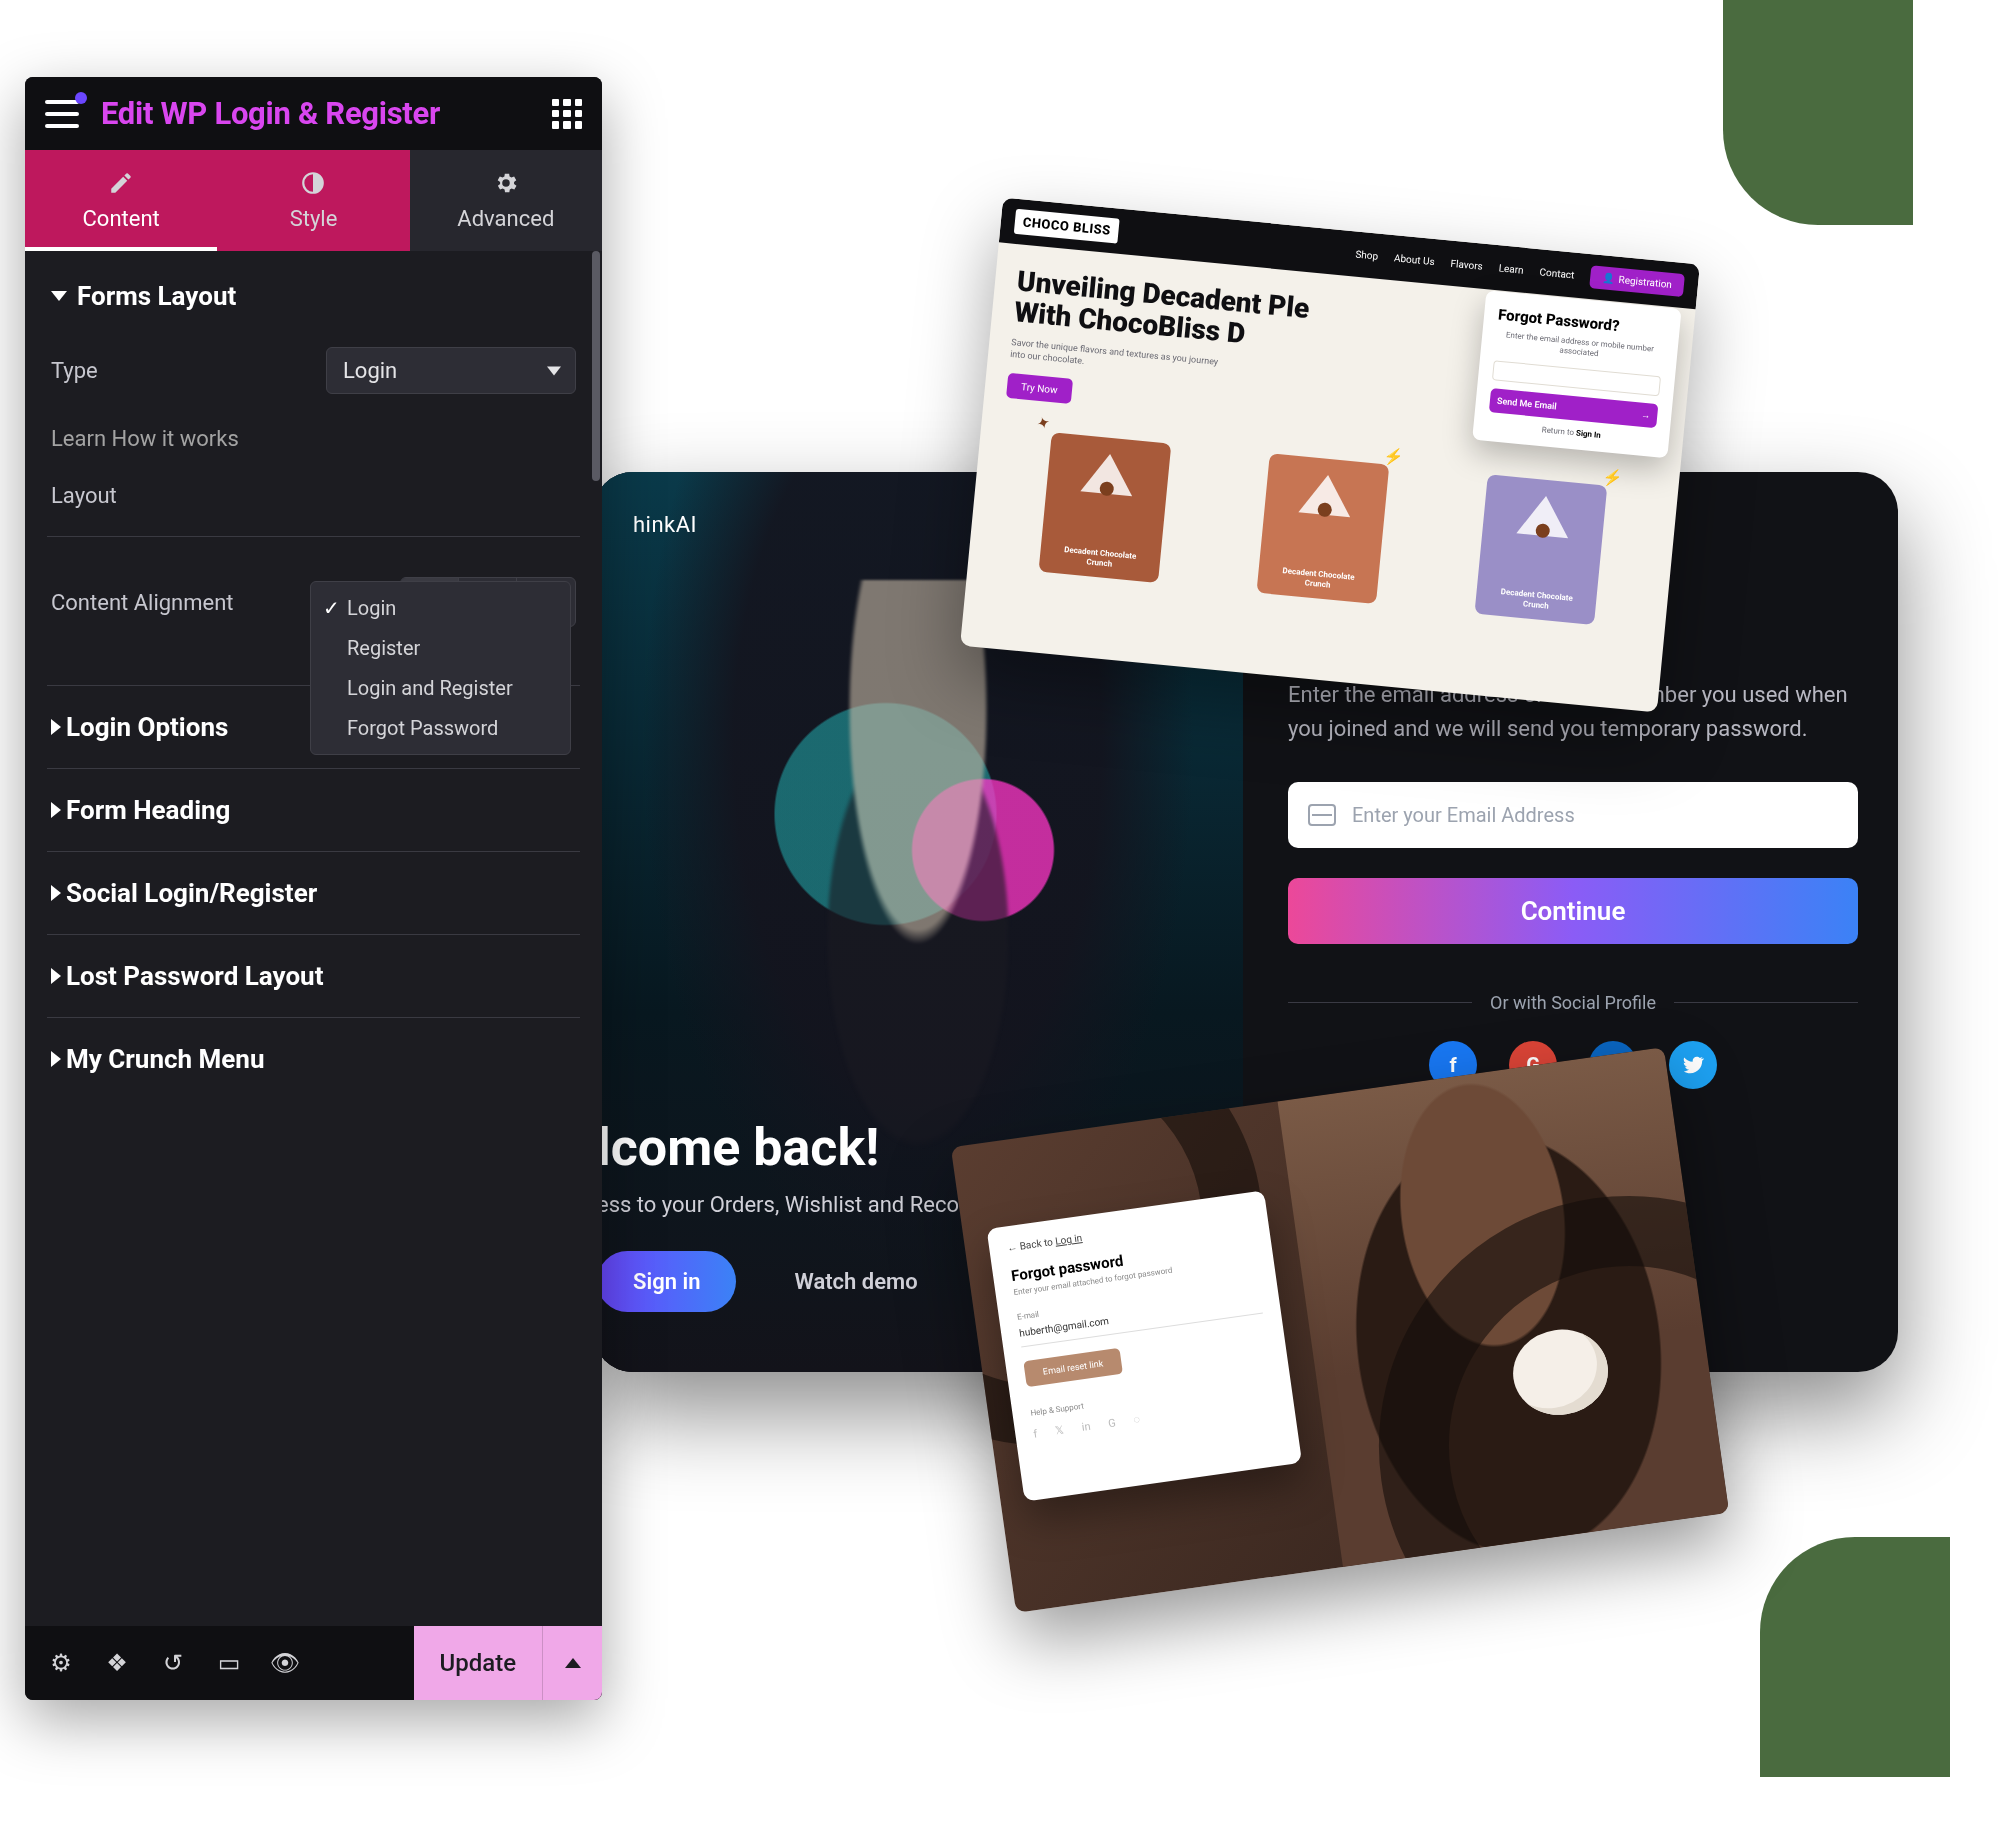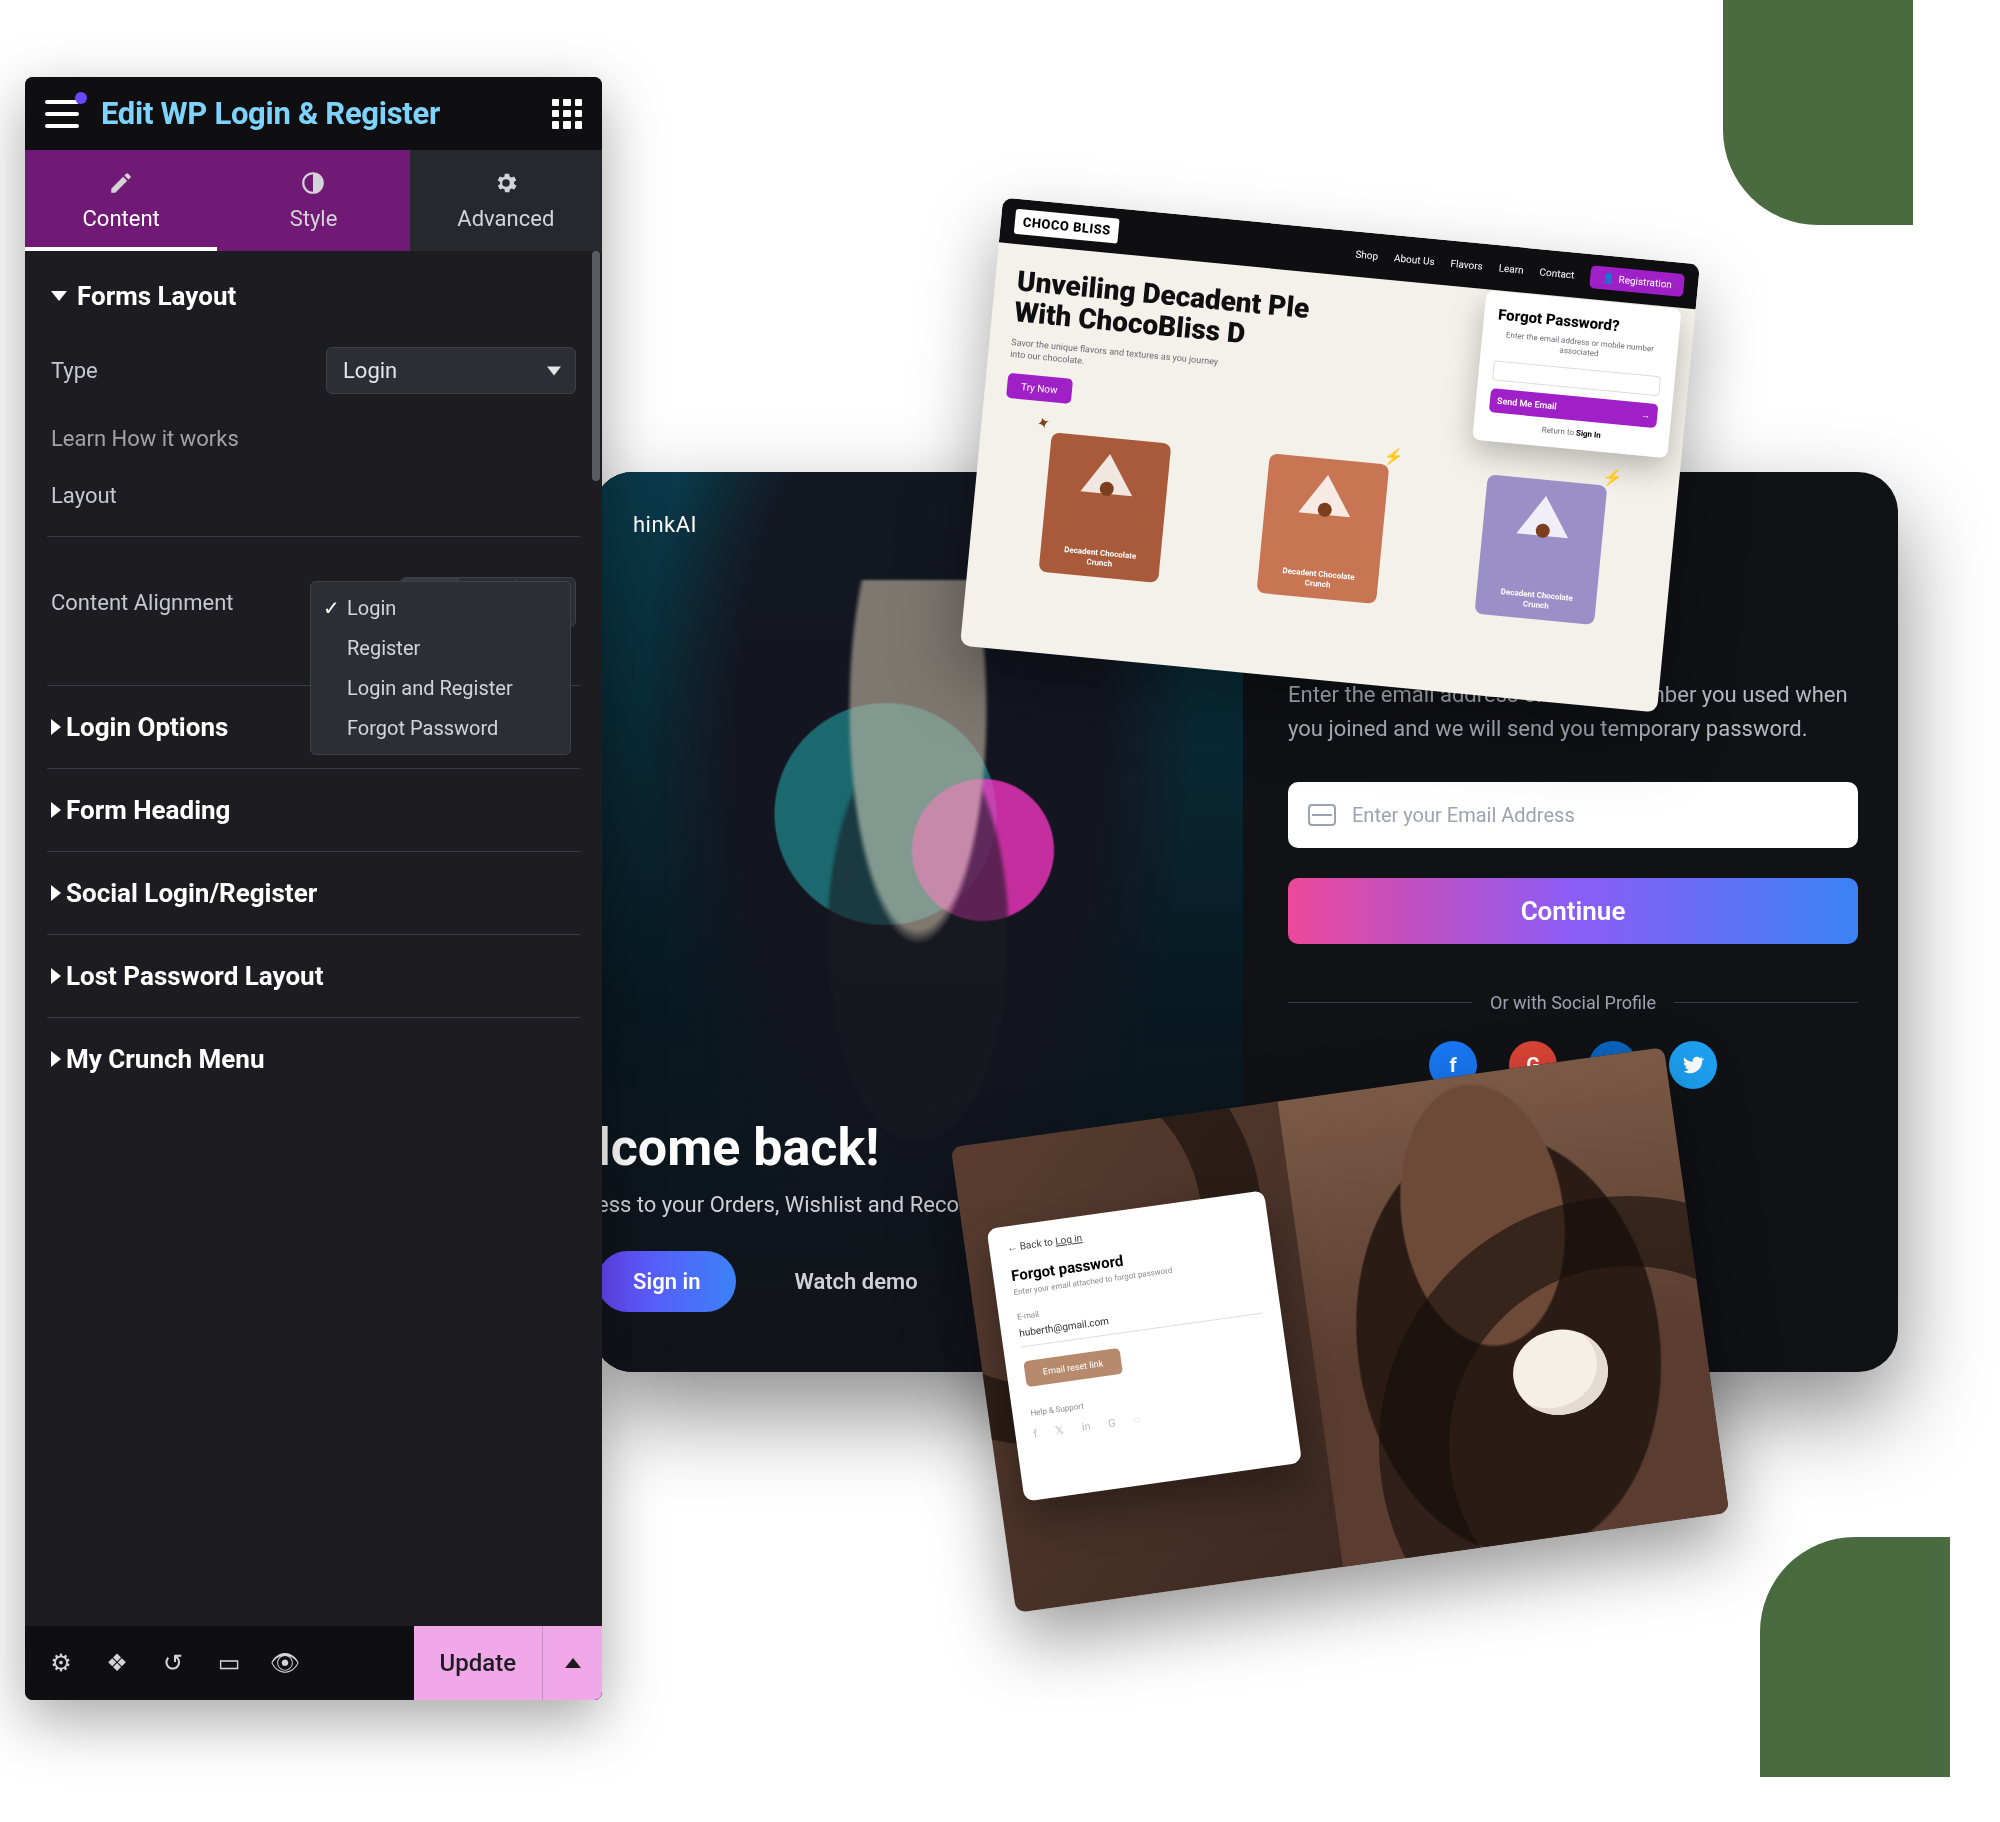--- a/index.html
+++ b/index.html
@@ -49,30 +49,30 @@
     display: flex; flex-direction: column; justify-content: space-between;
     cursor: pointer;
     position: relative;
   }
   .hamburger span { height: 4px; background: #fff; border-radius: 2px; }
   .hamburger .dot {
     position: absolute; top: -8px; right: -8px;
     width: 12px; height: 12px; border-radius: 50%;
     background: #6b46ff;
   }
-  .editor-title { flex: 1; font-size: 31px; font-weight: 700; color: #7dd3fc; margin-left: 22px; letter-spacing: -0.3px; }
+  .editor-title { flex: 1; font-size: 31px; font-weight: 700; color: #d946ef; margin-left: 22px; letter-spacing: -0.3px; }
   .grid-icon {
     width: 30px; height: 30px;
     display: grid; grid-template-columns: repeat(3,1fr); grid-template-rows: repeat(3,1fr);
     gap: 4px; cursor: pointer;
   }
   .grid-icon i { background: #fff; border-radius: 1px; }
 
   .tabs {
-    display: flex; background: #701a75;
+    display: flex; background: #be185d;
   }
   .tab {
     flex: 1; text-align: center; padding: 20px 0 16px;
     color: #d4d4d8; cursor: pointer;
     display: flex; flex-direction: column; align-items: center; gap: 10px;
     font-size: 22px;
   }
   .tab.active { border-bottom: 4px solid #fff; color: #fff; }
   .tab.adv { background: #27272e; }
   .tab svg { width: 26px; height: 26px; fill: #d4d4d8; }

